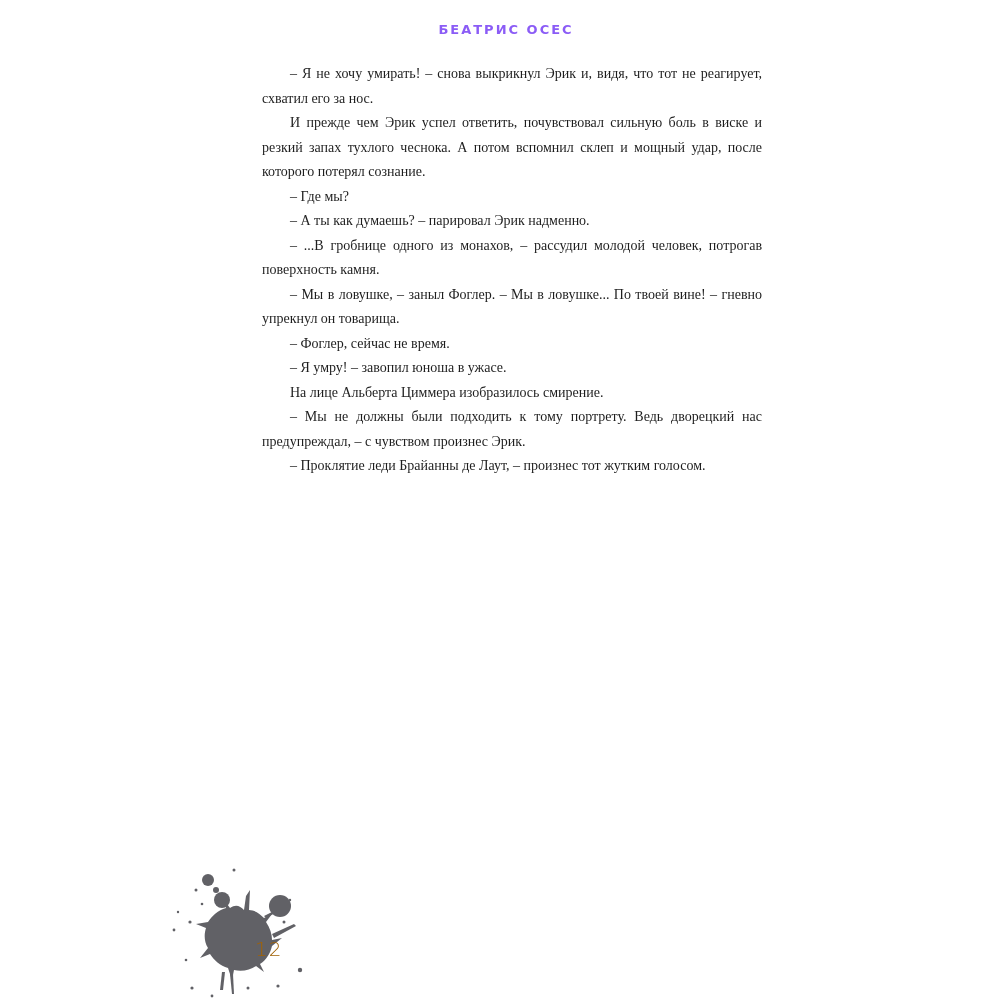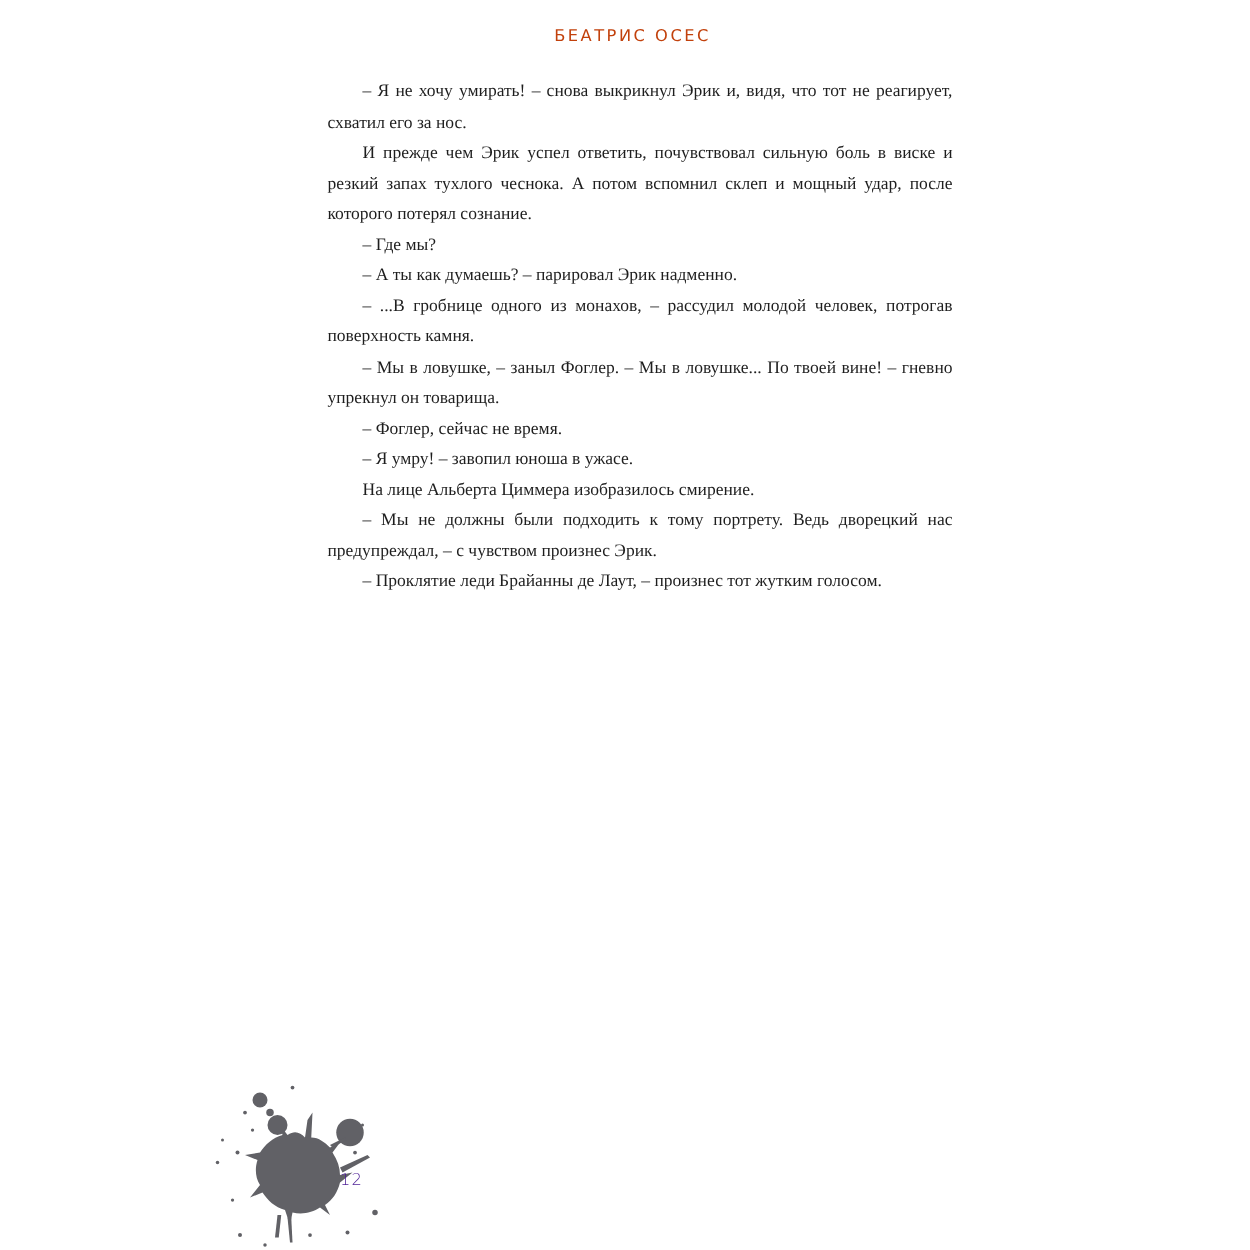--- a/index.html
+++ b/index.html
@@ -17,46 +17,47 @@
     }
     .running-head {
       position: absolute;
       top: 22px;
       left: 0;
       width: 1000px;
       text-align: center;
       font-family: "DejaVu Sans", "Liberation Sans", sans-serif;
       font-size: 13px;
       letter-spacing: 2px;
-      color: #c2410c;
+      color: #8b5cf6;
       padding-left: 12px;
       box-sizing: border-box;
+      font-weight: bold;
     }
     .text-block {
       position: absolute;
       top: 62px;
       left: 262px;
       width: 500px;
       font-size: 14px;
       line-height: 24.5px;
       text-align: justify;
       hyphens: manual;
     }
     .text-block p {
       margin: 0;
       text-indent: 28px;
     }
     .page-number {
       position: absolute;
-      left: 272px;
+      left: 255px;
       top: 937px;
       font-family: "DejaVu Sans", "Liberation Sans", sans-serif;
-      font-size: 13px;
+      font-size: 20px;
       font-weight: 300;
-      color: #4c1d95;
+      color: #a16207;
       letter-spacing: 1px;
     }
     .ink-splat {
       position: absolute;
       left: 160px;
       top: 860px;
       width: 160px;
       height: 140px;
     }
   </style>

